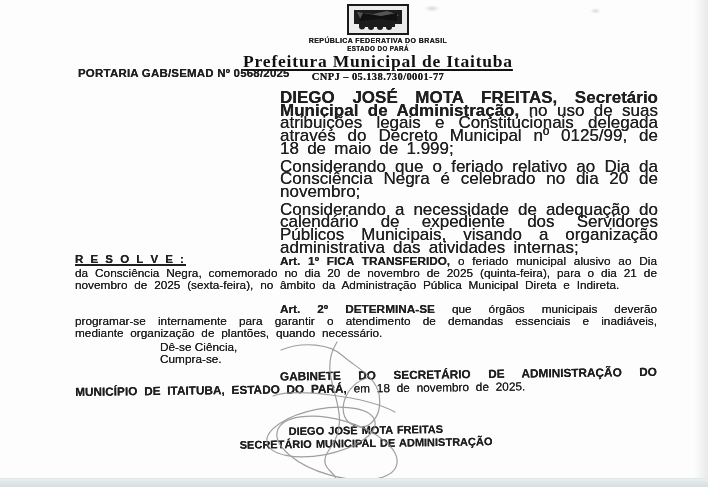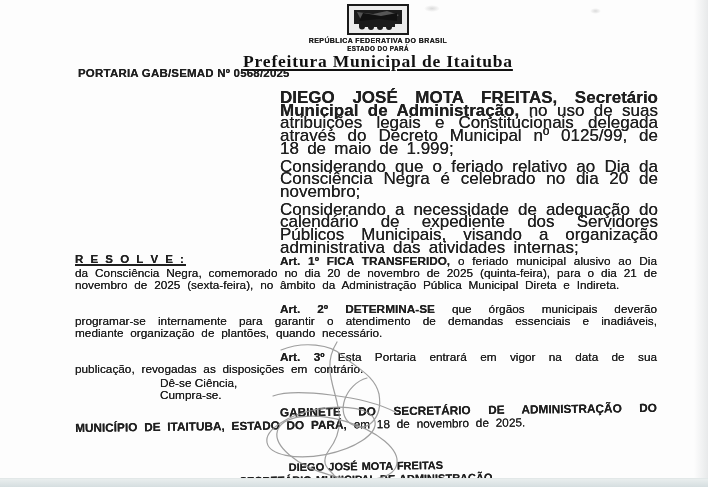--- a/index.html
+++ b/index.html
@@ -106,36 +106,36 @@
         <circle cx="9" cy="17.5" r="3" fill="#1c1c1c"></circle>
         <circle cx="18" cy="18" r="3" fill="#1c1c1c"></circle>
         <circle cx="27" cy="18" r="3" fill="#1c1c1c"></circle>
         <circle cx="36" cy="18" r="3" fill="#1c1c1c"></circle>
         <rect x="6" y="15" width="36" height="3" fill="#1c1c1c"></rect>
       </svg>
     </div>
     <div class="hl-small doc-text">REPÚBLICA FEDERATIVA DO BRASIL</div>
     <div class="hl-smaller doc-text">ESTADO DO PARÁ</div>
     <div class="muni-title">Prefeitura Municipal de Itaituba</div>
+    <div class="cnpj doc-text">CNPJ – 05.138.730/0001-77</div>
   </div>
 
   <div class="doc-number doc-text">PORTARIA GAB/SEMAD Nº 0568/2025</div>
 
   <div class="preamble doc-text">
     <p><span class="b">DIEGO JOSÉ MOTA FREITAS, Secretário Municipal de Administração,</span><span> no uso de suas atribuições legais e Constitucionais delegada através do Decreto Municipal nº 0125/99, de 18 de maio de 1.999;</span></p>
     <p>Considerando que o feriado relativo ao Dia da Consciência Negra é celebrado no dia 20 de novembro;</p>
     <p>Considerando a necessidade de adequação do calendário de expediente dos Servidores Públicos Municipais, visando a organização administrativa das atividades internas;</p>
   </div>
 
   <div class="resolve doc-text">R E S O L V E :</div>
 
   <div class="bodycol doc-text">
     <p class="art"><span class="b">Art. 1º FICA TRANSFERIDO,</span><span> o feriado municipal alusivo ao Dia da Consciência Negra, comemorado no dia 20 de novembro de 2025 (quinta-feira), para o dia 21 de novembro de 2025 (sexta-feira), no âmbito da Administração Pública Municipal Direta e Indireta.</span></p>
     <p class="art"><span class="b">Art. 2º DETERMINA-SE</span><span> que órgãos municipais deverão programar-se internamente para garantir o atendimento de demandas essenciais e inadiáveis, mediante organização de plantões, quando necessário.</span></p>
-    <p class="art"><span class="b">Art. 3º</span><span> Esta Portaria entrará em vigor na data de sua publicação, revogadas as disposições em contrário.</span></p>
 
     <div class="closing">
       <div>Dê-se Ciência,</div>
       <div>Cumpra-se.</div>
     </div>
 
     <p class="gabinete"><span class="b">GABINETE DO SECRETÁRIO DE ADMINISTRAÇÃO DO MUNICÍPIO DE ITAITUBA, ESTADO DO PARÁ,</span><span> em 18 de novembro de 2025.</span></p>
 
     <div class="sigblock">
       <div>DIEGO JOSÉ MOTA FREITAS</div>

